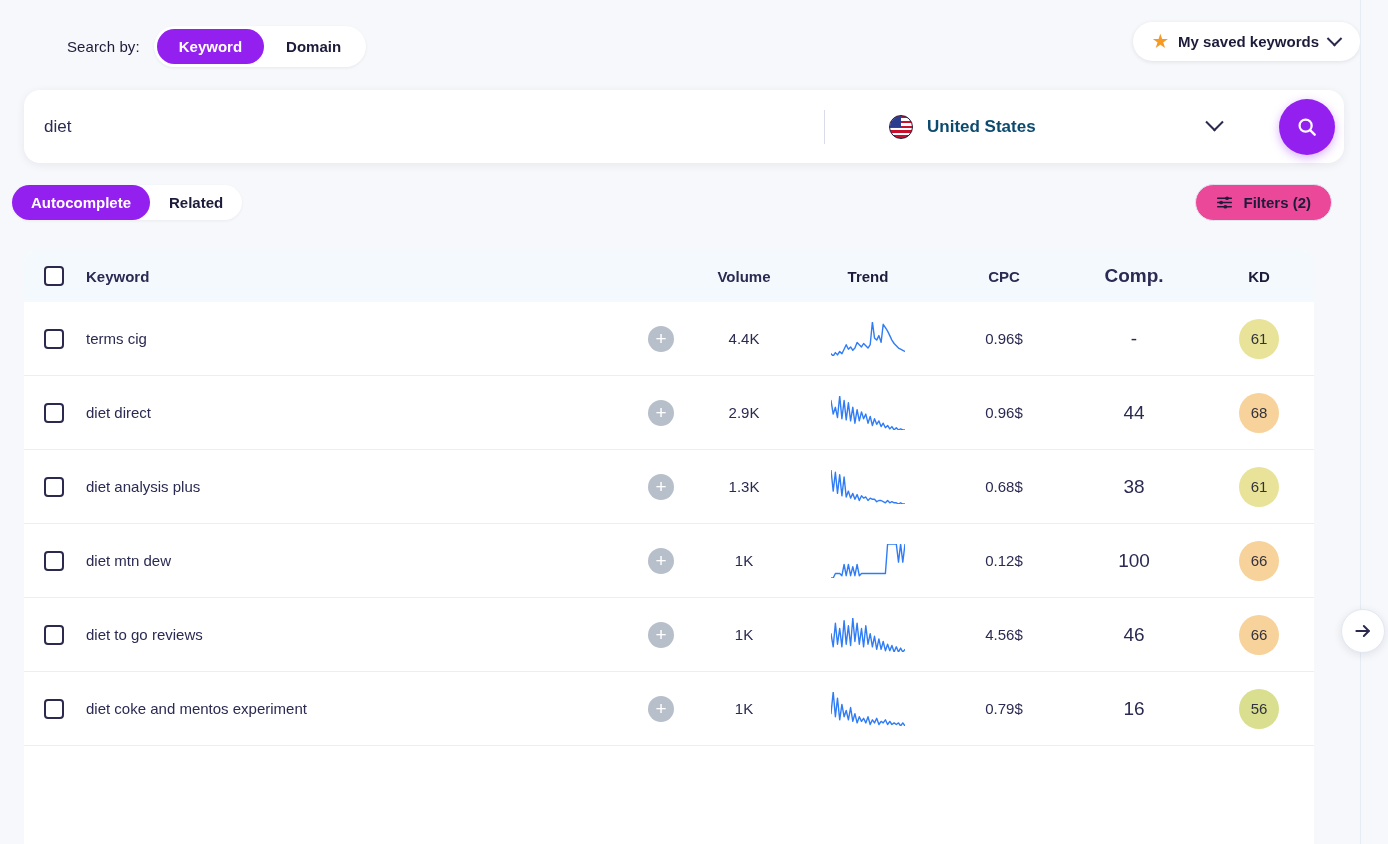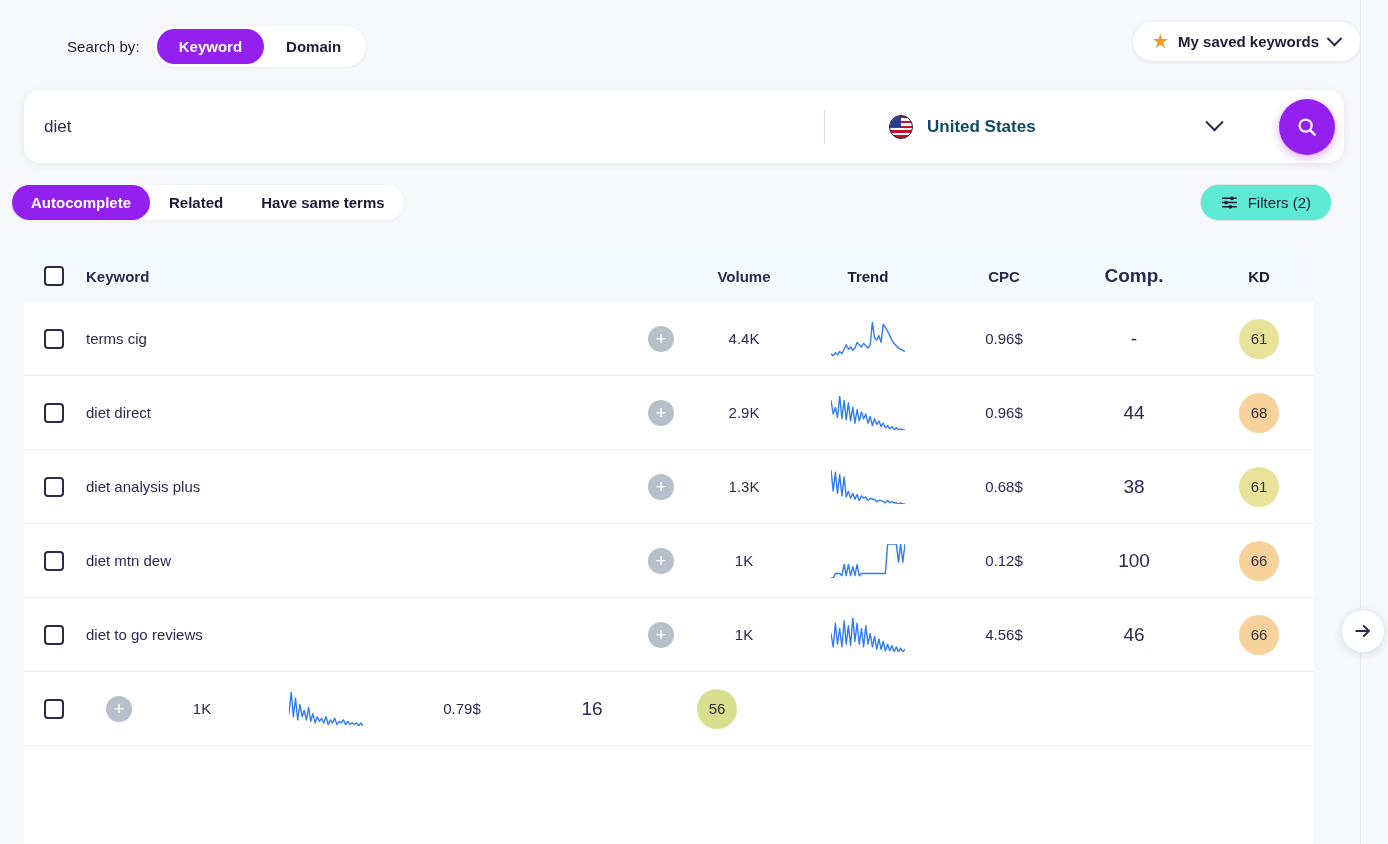--- a/index.html
+++ b/index.html
@@ -96,23 +96,23 @@
   }
   .tab {
     border: none; background: transparent; cursor: pointer;
     font-family: inherit; font-size: 15px; font-weight: 700; color: #1c1b3a;
     padding: 9px 19px; border-radius: 999px; white-space: nowrap;
   }
   .tab.active { background: #9420f0; color: #ffffff; }
   .filters-btn {
     position: absolute; right: 0; top: -1px;
     display: inline-flex; align-items: center; gap: 10px;
-    background: #5eead4; border: 1px solid #e2e5ef; border-radius: 999px;
+    background: #ec4899; border: 1px solid #e2e5ef; border-radius: 999px;
     padding: 9px 20px; cursor: pointer;
-    font-family: inherit; font-size: 15px; font-weight: 400; color: #1c1b3a;
+    font-family: inherit; font-size: 15px; font-weight: 700; color: #1c1b3a;
   }
 
   
   .table-wrap {
     position: absolute; left: 24px; top: 250px;
     width: 1290px; height: 594px;
     background: #ffffff; border-radius: 14px 14px 0 0;
     overflow: hidden;
   }
   .thead {
@@ -196,21 +196,20 @@
         <circle cx="10.5" cy="10.5" r="6.6" stroke="#ffffff" stroke-width="2.4"></circle>
         <line x1="15.4" y1="15.4" x2="20.4" y2="20.4" stroke="#ffffff" stroke-width="2.6" stroke-linecap="round"></line>
       </svg>
     </button>
   </div>
 
   <div class="tabrow">
     <div class="tabs">
       <button class="tab active">Autocomplete</button>
       <button class="tab">Related</button>
-      <button class="tab">Have same terms</button>
     </div>
     <button class="filters-btn">
       <svg width="17" height="17" viewBox="0 0 20 20">
         <line x1="2" y1="5" x2="18" y2="5" stroke="#1c1b3a" stroke-width="1.8" stroke-linecap="round"></line>
         <line x1="2" y1="10" x2="18" y2="10" stroke="#1c1b3a" stroke-width="1.8" stroke-linecap="round"></line>
         <line x1="2" y1="15" x2="18" y2="15" stroke="#1c1b3a" stroke-width="1.8" stroke-linecap="round"></line>
         <circle cx="13" cy="5" r="2.2" fill="#1c1b3a"></circle>
         <circle cx="6" cy="10" r="2.2" fill="#1c1b3a"></circle>
         <circle cx="11" cy="15" r="2.2" fill="#1c1b3a"></circle>
       </svg>
@@ -329,20 +328,21 @@
           <div class="c-cpc">4.56$</div>
           <div class="c-comp">46</div>
           <div class="c-kd">
             <span class="kd" style="background: rgb(247, 210, 154);">66</span>
           </div>
         </div>
         <div class="row">
           <div class="c-check">
             <span class="cbx"></span>
           </div>
+          <div class="c-kw">diet coke and mentos experiment</div>
           <div class="c-plus">
             <button class="plus">+</button>
           </div>
           <div class="c-vol">1K</div>
           <div class="c-trend">
             <svg class="spark" width="74" height="34" viewBox="0 0 74 34">
               <path d="M0.0 21.6 L2.2 0.0 L4.4 24.7 L6.5 6.2 L8.7 27.8 L10.9 12.4 L13.1 24.7 L15.2 18.5 L17.4 27.8 L19.6 15.5 L21.8 29.4 L23.9 21.6 L26.1 30.9 L28.3 24.7 L30.5 29.4 L32.6 26.3 L34.8 30.9 L37.0 24.7 L39.2 32.5 L41.4 27.8 L43.5 30.9 L45.7 26.3 L47.9 32.5 L50.1 29.4 L52.2 30.9 L54.4 27.8 L56.6 32.5 L58.8 29.4 L60.9 32.5 L63.1 30.9 L65.3 32.5 L67.5 30.9 L69.6 34.0 L71.8 30.9 L74.0 34.0 " fill="none" stroke="#2f7cf6" stroke-width="1.4" stroke-linejoin="round" stroke-linecap="round"></path>
             </svg>
           </div>
           <div class="c-cpc">0.79$</div>

